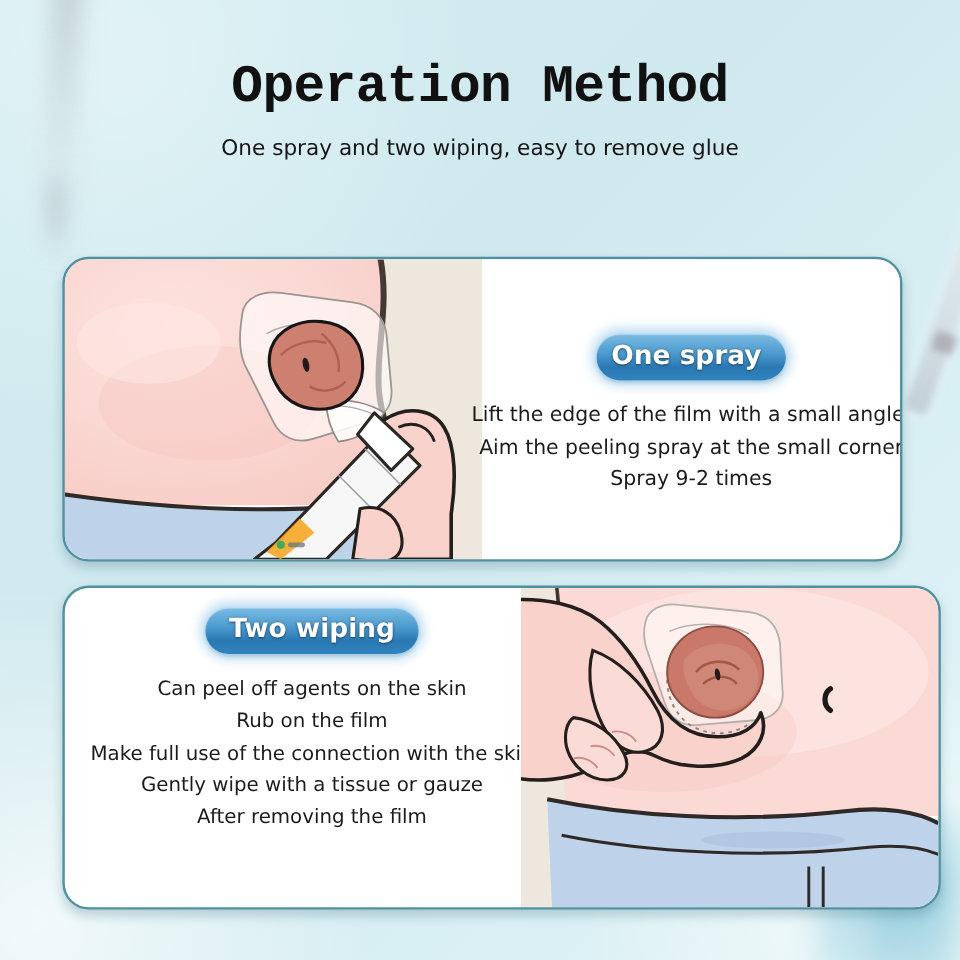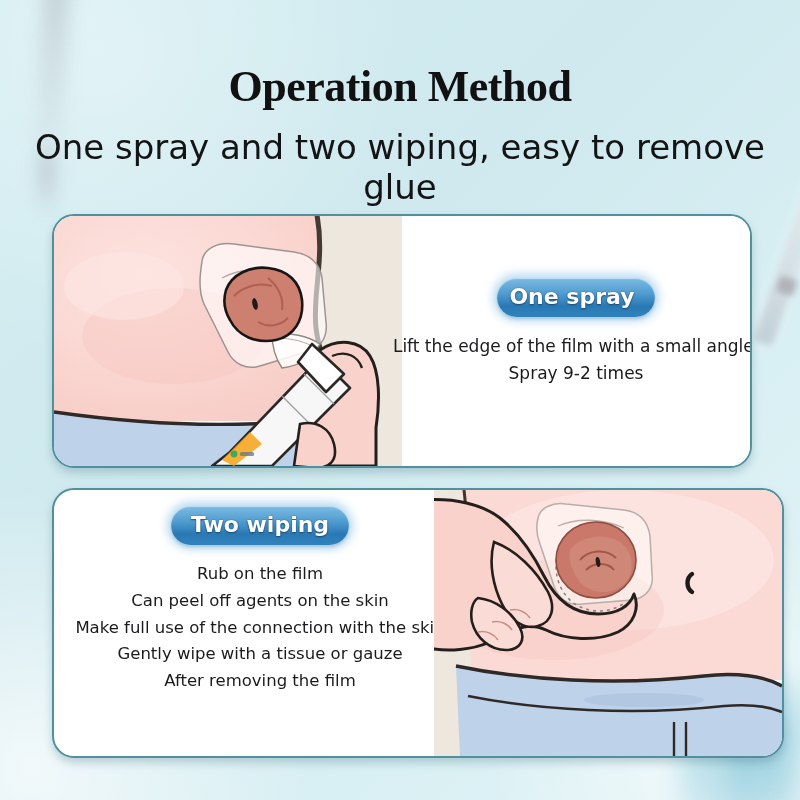--- a/index.html
+++ b/index.html
@@ -47,27 +47,27 @@
   }
   #prop-bottomright2{
     right:10px;bottom:-20px;width:60px;height:110px;
     background:linear-gradient(180deg,rgba(120,190,212,.55),rgba(170,215,228,.2));
     filter:blur(9px);border-radius:26px;
   }
 
   
   #header{position:absolute;left:0;top:0;width:800px;text-align:center;}
   #title{
-    margin:0;padding-top:61px;
+    margin:0;padding-top:48px;
     font-size:44px;font-weight:bold;color:#111112;letter-spacing:-0.5px;
-    font-family:Liberation Serif, serif;
+    font-family:Liberation Mono, monospace;
   }
   #subtitle{
     margin:0;padding-top:15px;
-    font-size:34px;font-weight:normal;color:#141416;
+    font-size:18px;font-weight:normal;color:#141416;
     font-family:"DejaVu Sans","Liberation Sans",sans-serif;
   }
 
   
   .card{
     position:absolute;left:52px;width:696px;
     border:2px solid #50909f;border-radius:22px;background:#ffffff;
     overflow:hidden;display:flex;
     box-shadow:0 5px 9px rgba(60,110,125,.28);
   }
@@ -198,32 +198,33 @@
 
           <path d="M246,208 C262,204 276,212 280,228 C284,244 276,252 262,252 L240,250 Z" fill="#f9d2cb" stroke="#241f1c" stroke-width="2.6"></path>
         </svg>
       </div>
     </div>
 
     <div class="half pane-txt">
       <div class="pill" id="pill-one">One spray</div>
       <div class="lines" id="lines-one">
         <span class="ln">Lift the edge of the film with a small angle,</span>
+        <span class="ln">Aim the peeling spray at the small corner</span>
         <span class="ln">Spray 9-2 times</span>
       </div>
     </div>
   </div>
 
   <div class="card" id="card-two">
 
     <div class="half pane-txt">
       <div class="pill" id="pill-two">Two wiping</div>
       <div class="lines" id="lines-two">
+        <span class="ln">Can peel off agents on the skin</span>
         <span class="ln">Rub on the film</span>
-        <span class="ln">Can peel off agents on the skin</span>
         <span class="ln">Make full use of the connection with the skin</span>
         <span class="ln">Gently wipe with a tissue or gauze</span>
         <span class="ln">After removing the film</span>
       </div>
     </div>
 
     <div class="half pane-img" id="ill-two">
       <div class="scene">
         <div class="bg-wall"></div>
 

